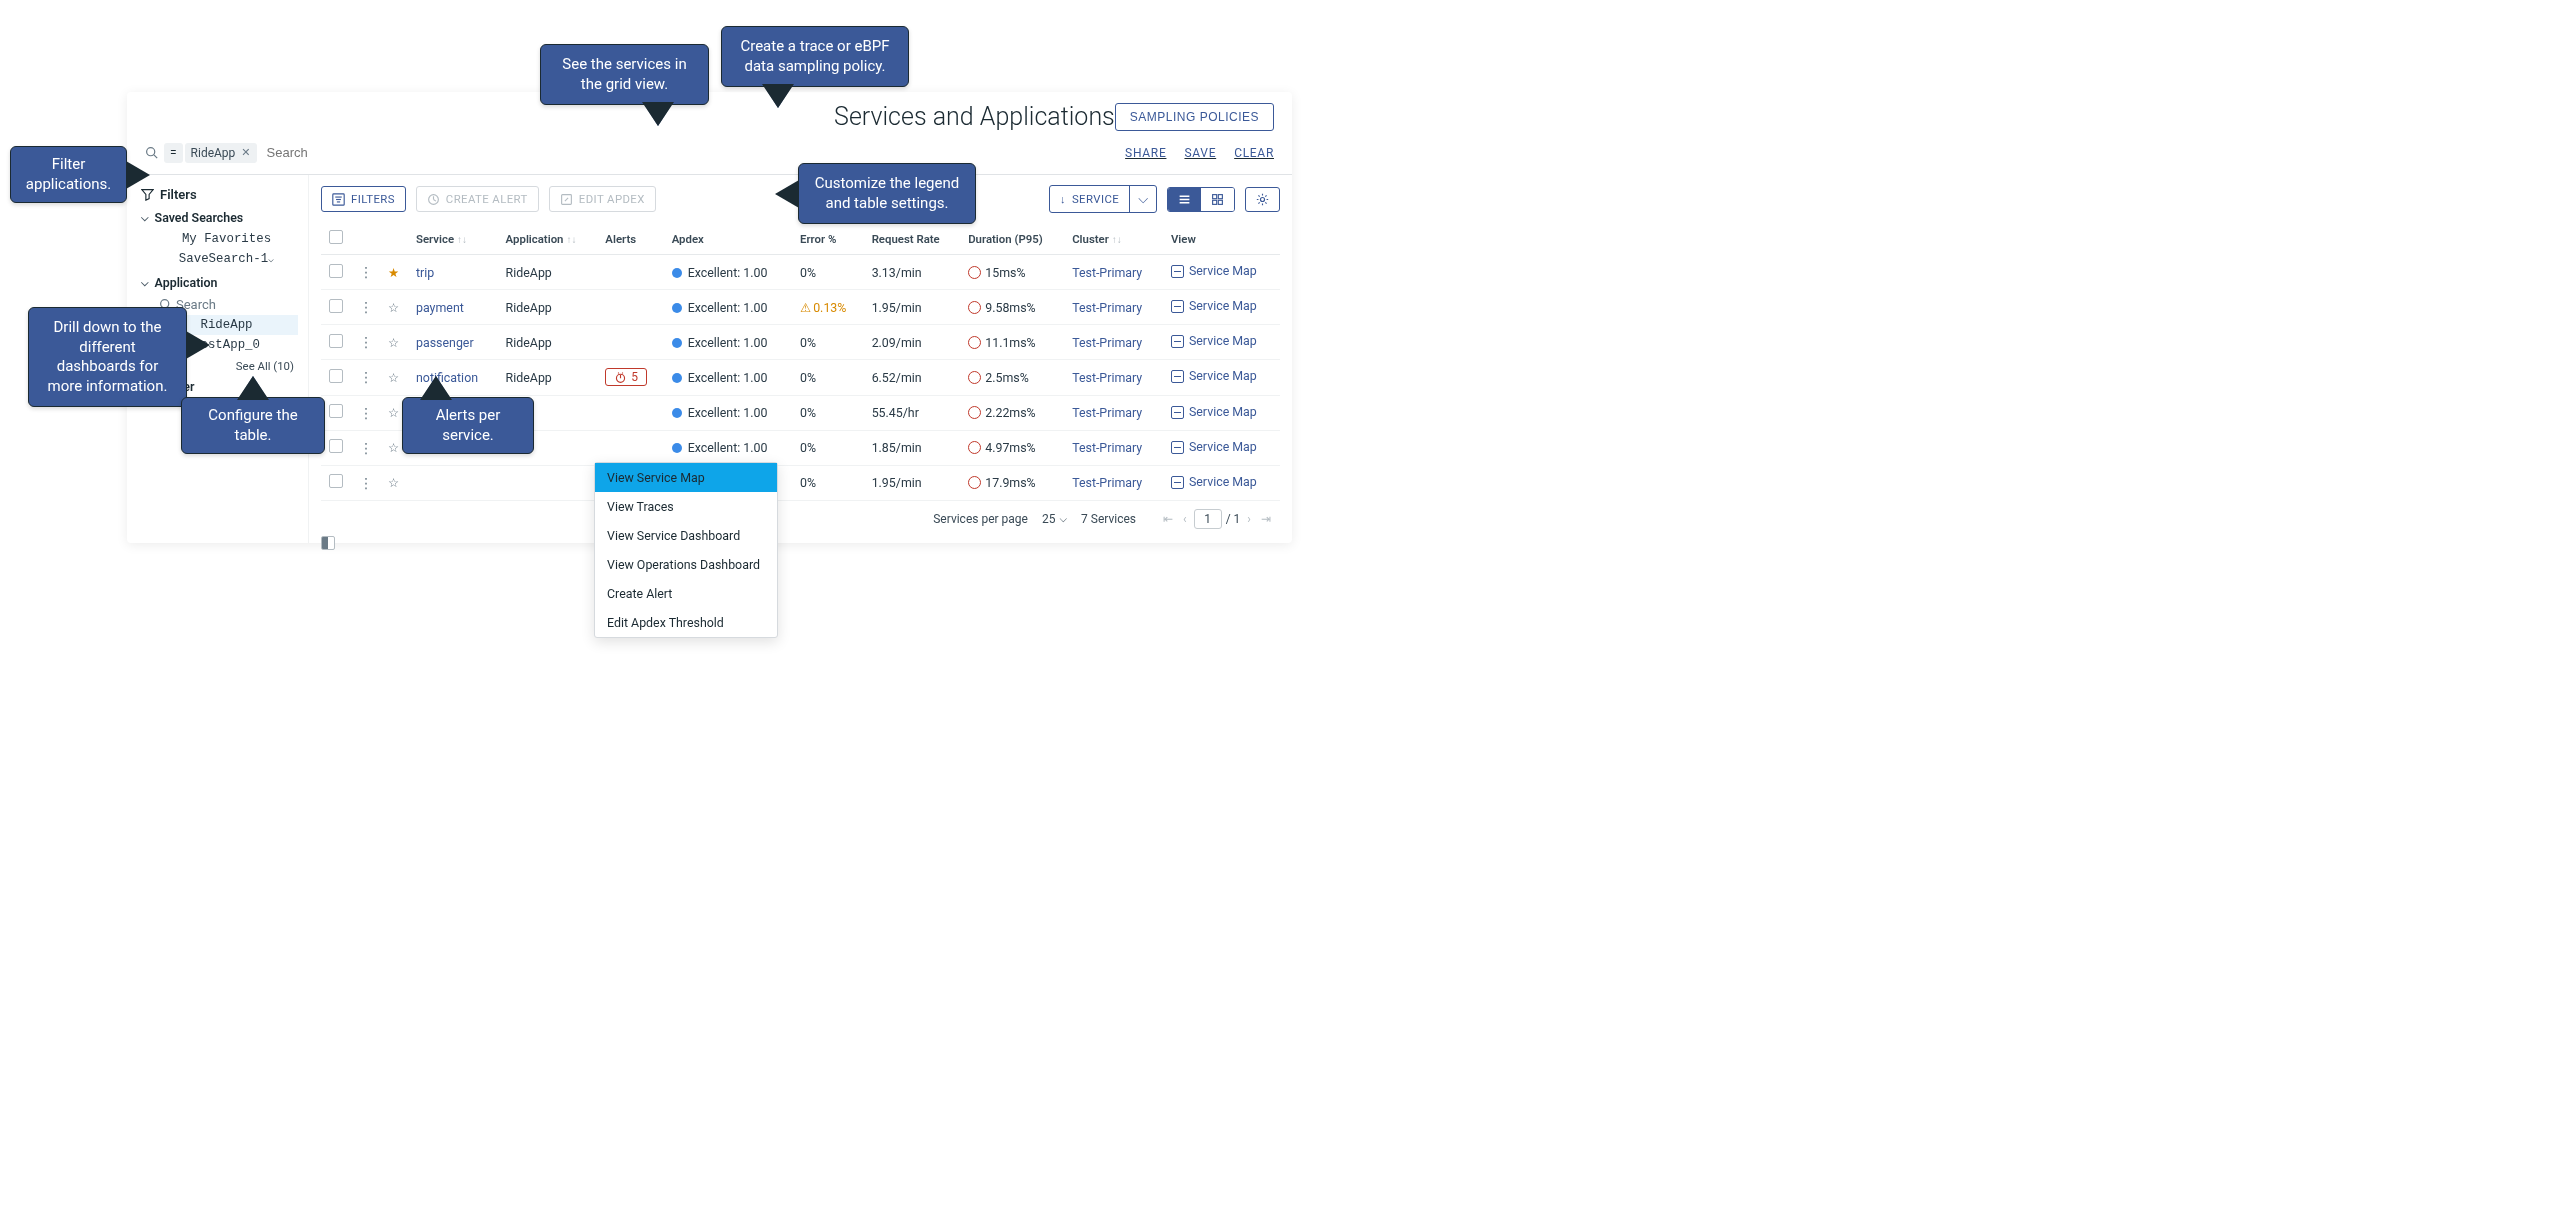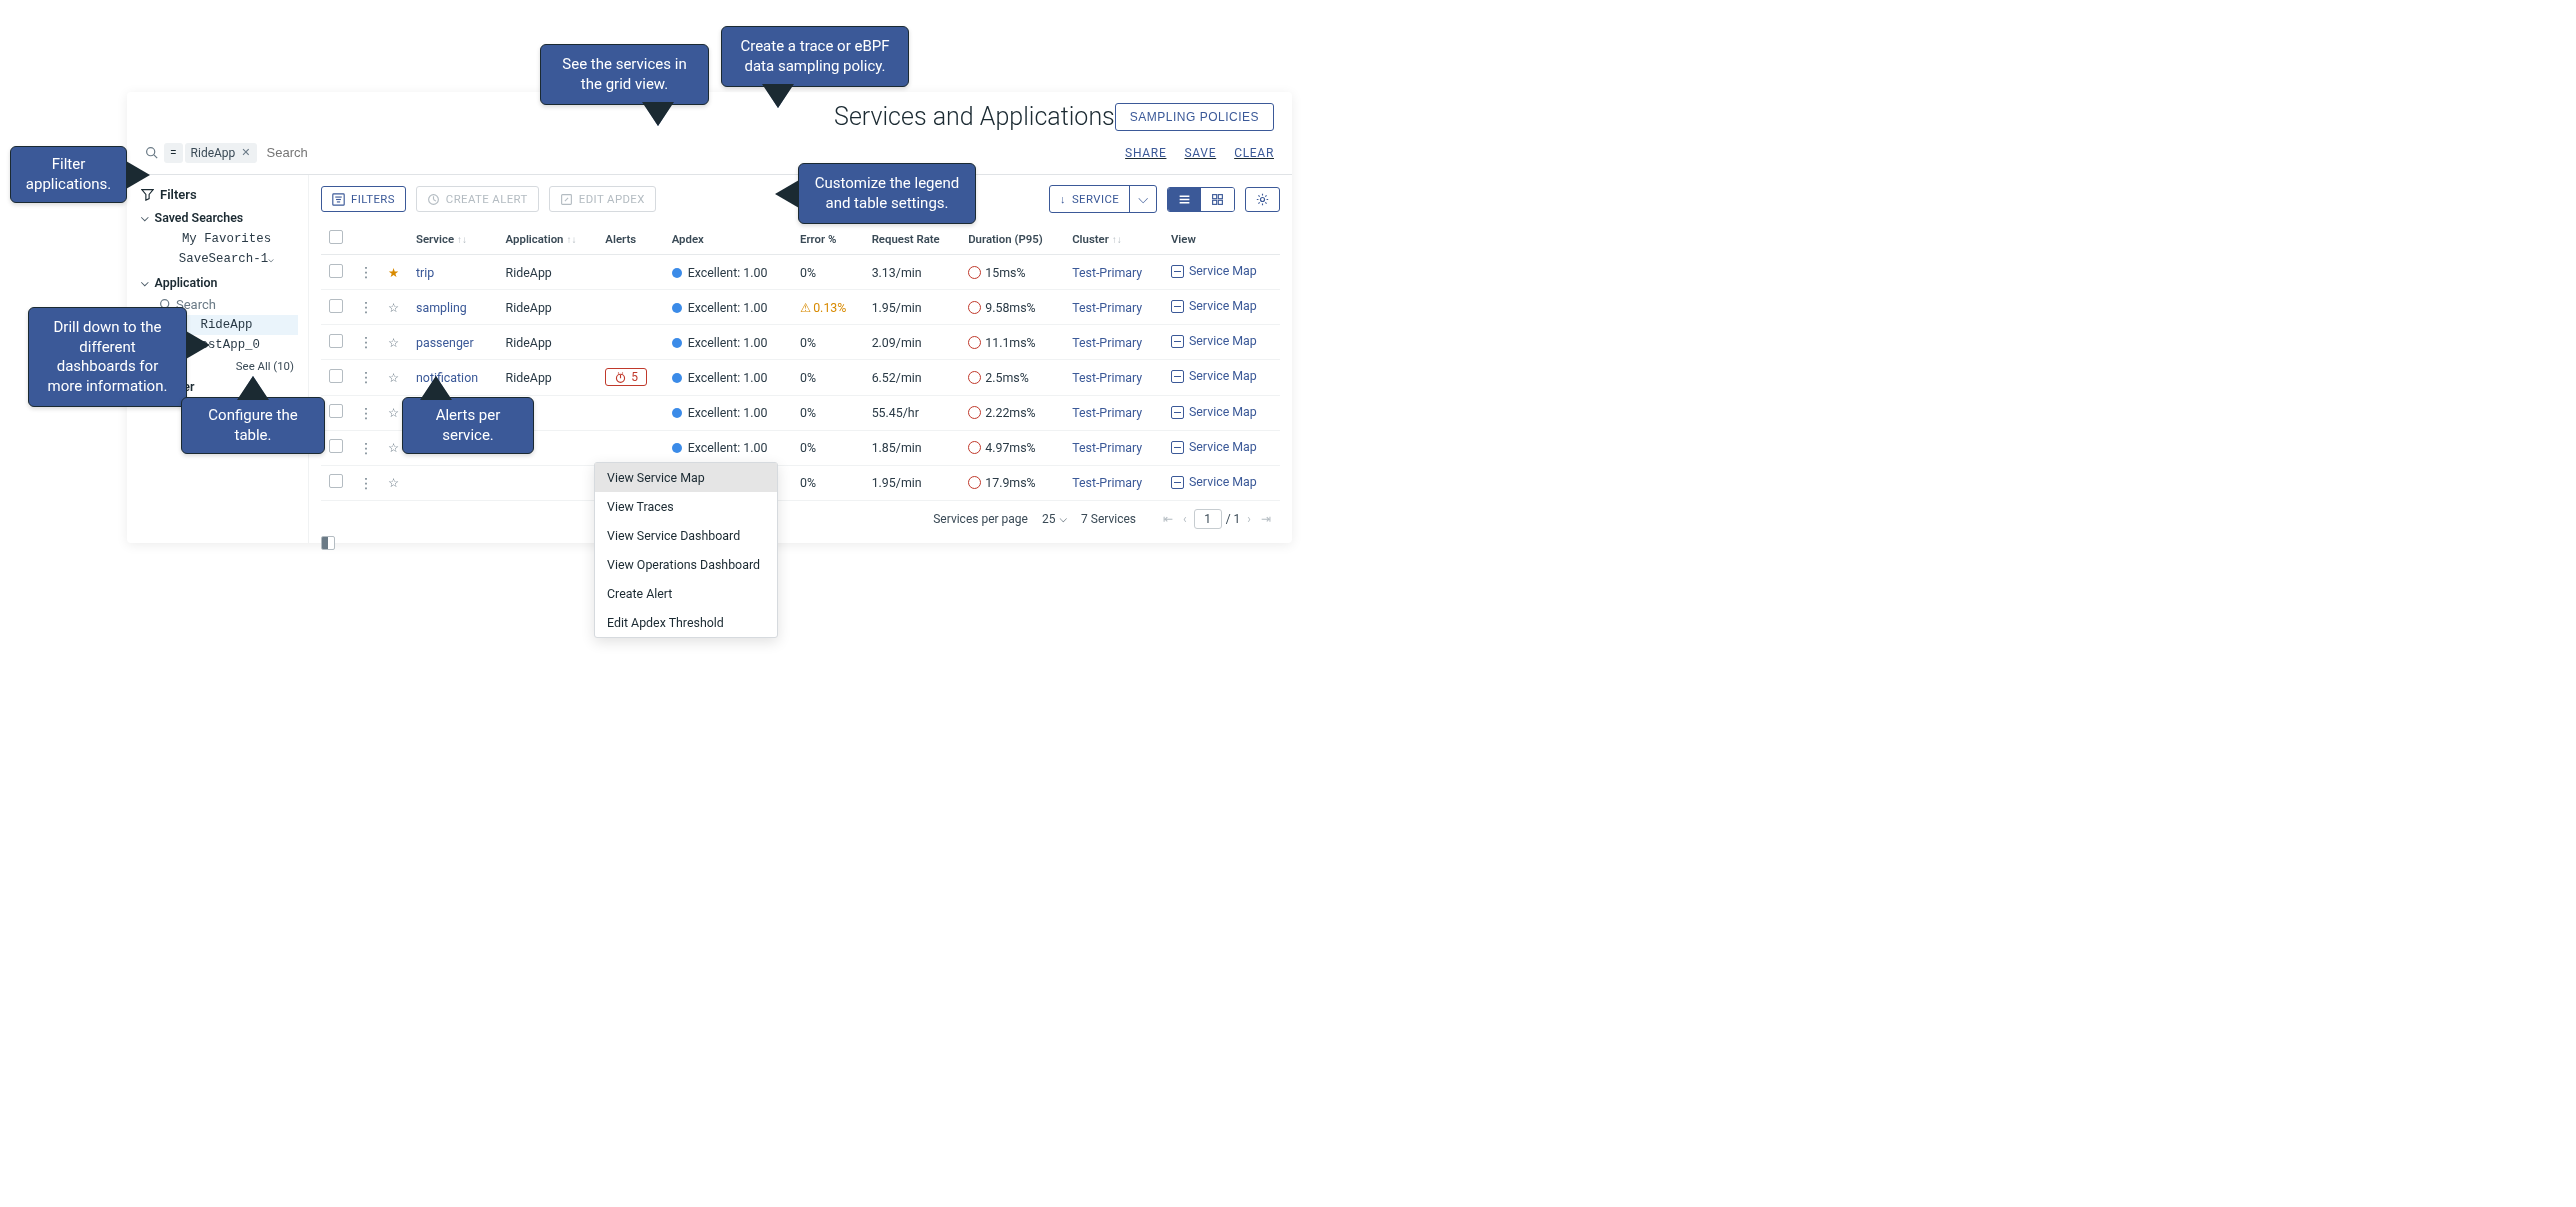--- a/index.html
+++ b/index.html
@@ -59,21 +59,21 @@
   .dur-bad { color:#c0392b; }
   .dur-bad::before { content:""; display:inline-block; width:11px;height:11px; border:1.5px solid #c0392b; border-radius:50%; margin-right:4px; vertical-align:-2px; position:relative;}
   .warn-ico { color:#d88a00; margin-right:2px;}
   .alert-badge { display:inline-flex; align-items:center; gap:4px; padding:1px 8px; border:1px solid #c0392b; border-radius:3px; color:#c0392b; font-size:12px;}
   .svc-map { color:#3b5998; cursor:pointer; display:inline-flex;align-items:flex-end;gap:5px;}
   .svc-map-ico { width:13px;height:13px;border:1.2px solid #3b5998; border-radius:2px; display:inline-block; position:relative;}
   .svc-map-ico::after{content:"";position:absolute;left:2px;top:5px;width:7px;height:1.2px;background:#3b5998;}
   
   .menu-pop { position:absolute; background:#fff; border:1px solid #d6dade; border-radius:3px; box-shadow:0 4px 14px rgba(0,0,0,0.12); width:184px; left:285px; top:287px; z-index:20;}
   .menu-pop .mi { padding:7px 12px; font-size:12.4px; color:#1b2a32; cursor:pointer;}
-  .menu-pop .mi.sel { background:#e5e5e5;}
+  .menu-pop .mi.sel { background:#0ea5e9;}
   
   .pager { display:flex; align-items:center; justify-content:flex-end; gap:14px; padding:8px 6px 4px 6px; font-size:12px; color:#3a4a56;}
   .pager .count-line { margin-right:10px;}
   .pager .pg-ctrl { display:flex; align-items:center; gap:4px;}
   .pager .num-in { width:28px; text-align:center; border:1px solid #c6ccd0; border-radius:3px; padding:2px 0;}
   .pager .arrow { color:#b4bcc2; cursor:pointer; padding:0 3px;}
   
   
   .callout { position:absolute; background:#3b5998; color:#fff; border:1.5px solid #1b2a32; border-radius:6px; padding:10px 14px; font-size:15px; line-height:1.3; text-align:center; z-index:30; box-shadow:0 2px 4px rgba(0,0,0,0.15);}
   .callout .arrow-down { position:absolute; left:50%; bottom:-22px; transform:translateX(-50%); width:0;height:0; border-left:14px solid transparent; border-right:14px solid transparent; border-top:22px solid #3b5998;}
@@ -256,21 +256,21 @@
               <td>0%</td>
               <td>3.13/min</td>
               <td class="dur-bad">15ms%</td>
               <td><span class="link-blue">Test-Primary</span></td>
               <td><span class="svc-map"><span class="svc-map-ico"></span>Service Map</span></td>
             </tr>
             <tr>
               <td><span class="chk"></span></td>
               <td><span class="kebab">⋮</span></td>
               <td><span class="star-o">☆</span></td>
-              <td><span class="link-blue">sampling</span></td>
+              <td><span class="link-blue">payment</span></td>
               <td>RideApp</td>
               <td></td>
               <td><span class="dot-exc"></span>Excellent: 1.00</td>
               <td><span class="warn-ico">⚠</span><span style="color:#d88a00;">0.13%</span></td>
               <td>1.95/min</td>
               <td class="dur-bad">9.58ms%</td>
               <td><span class="link-blue">Test-Primary</span></td>
               <td><span class="svc-map"><span class="svc-map-ico"></span>Service Map</span></td>
             </tr>
             <tr>

